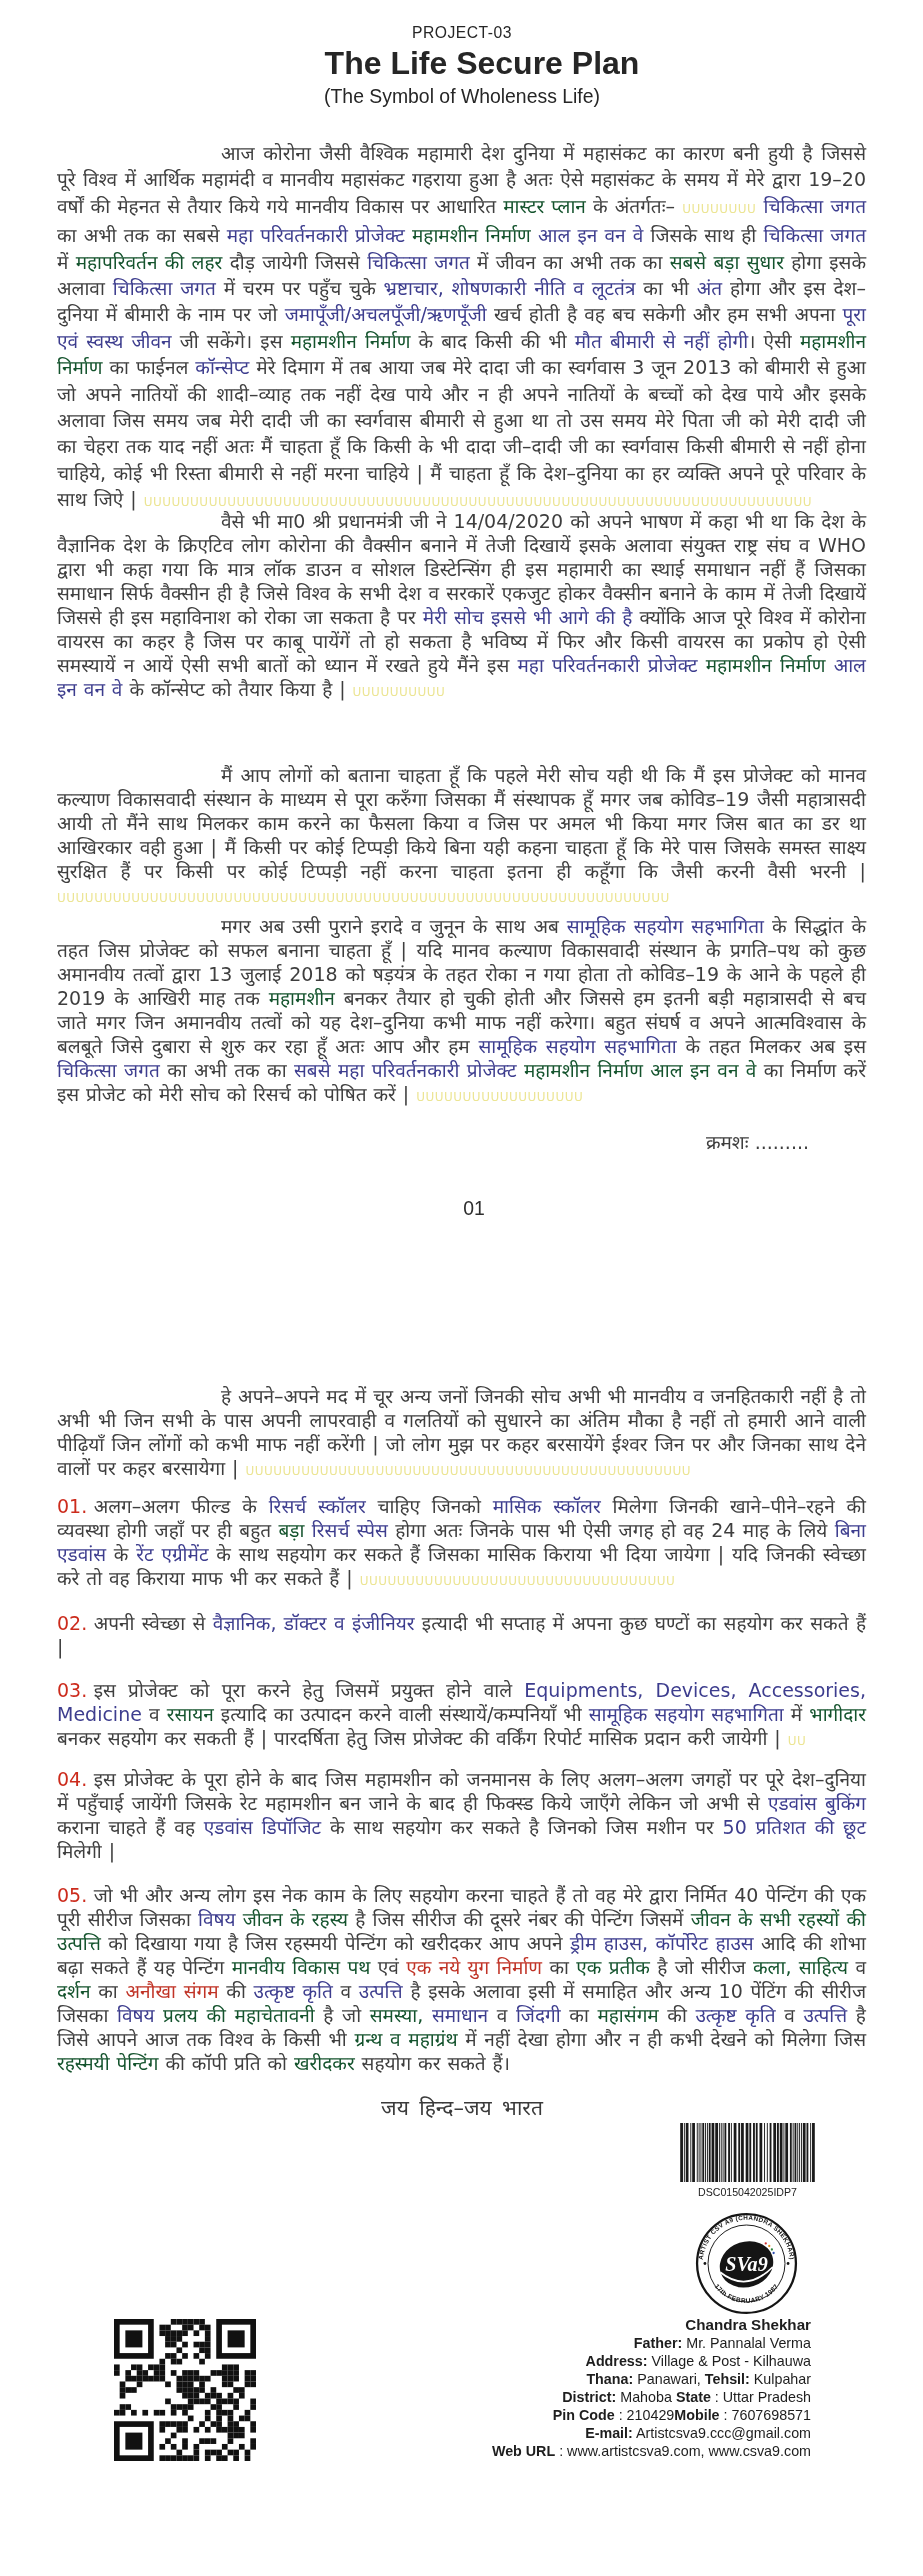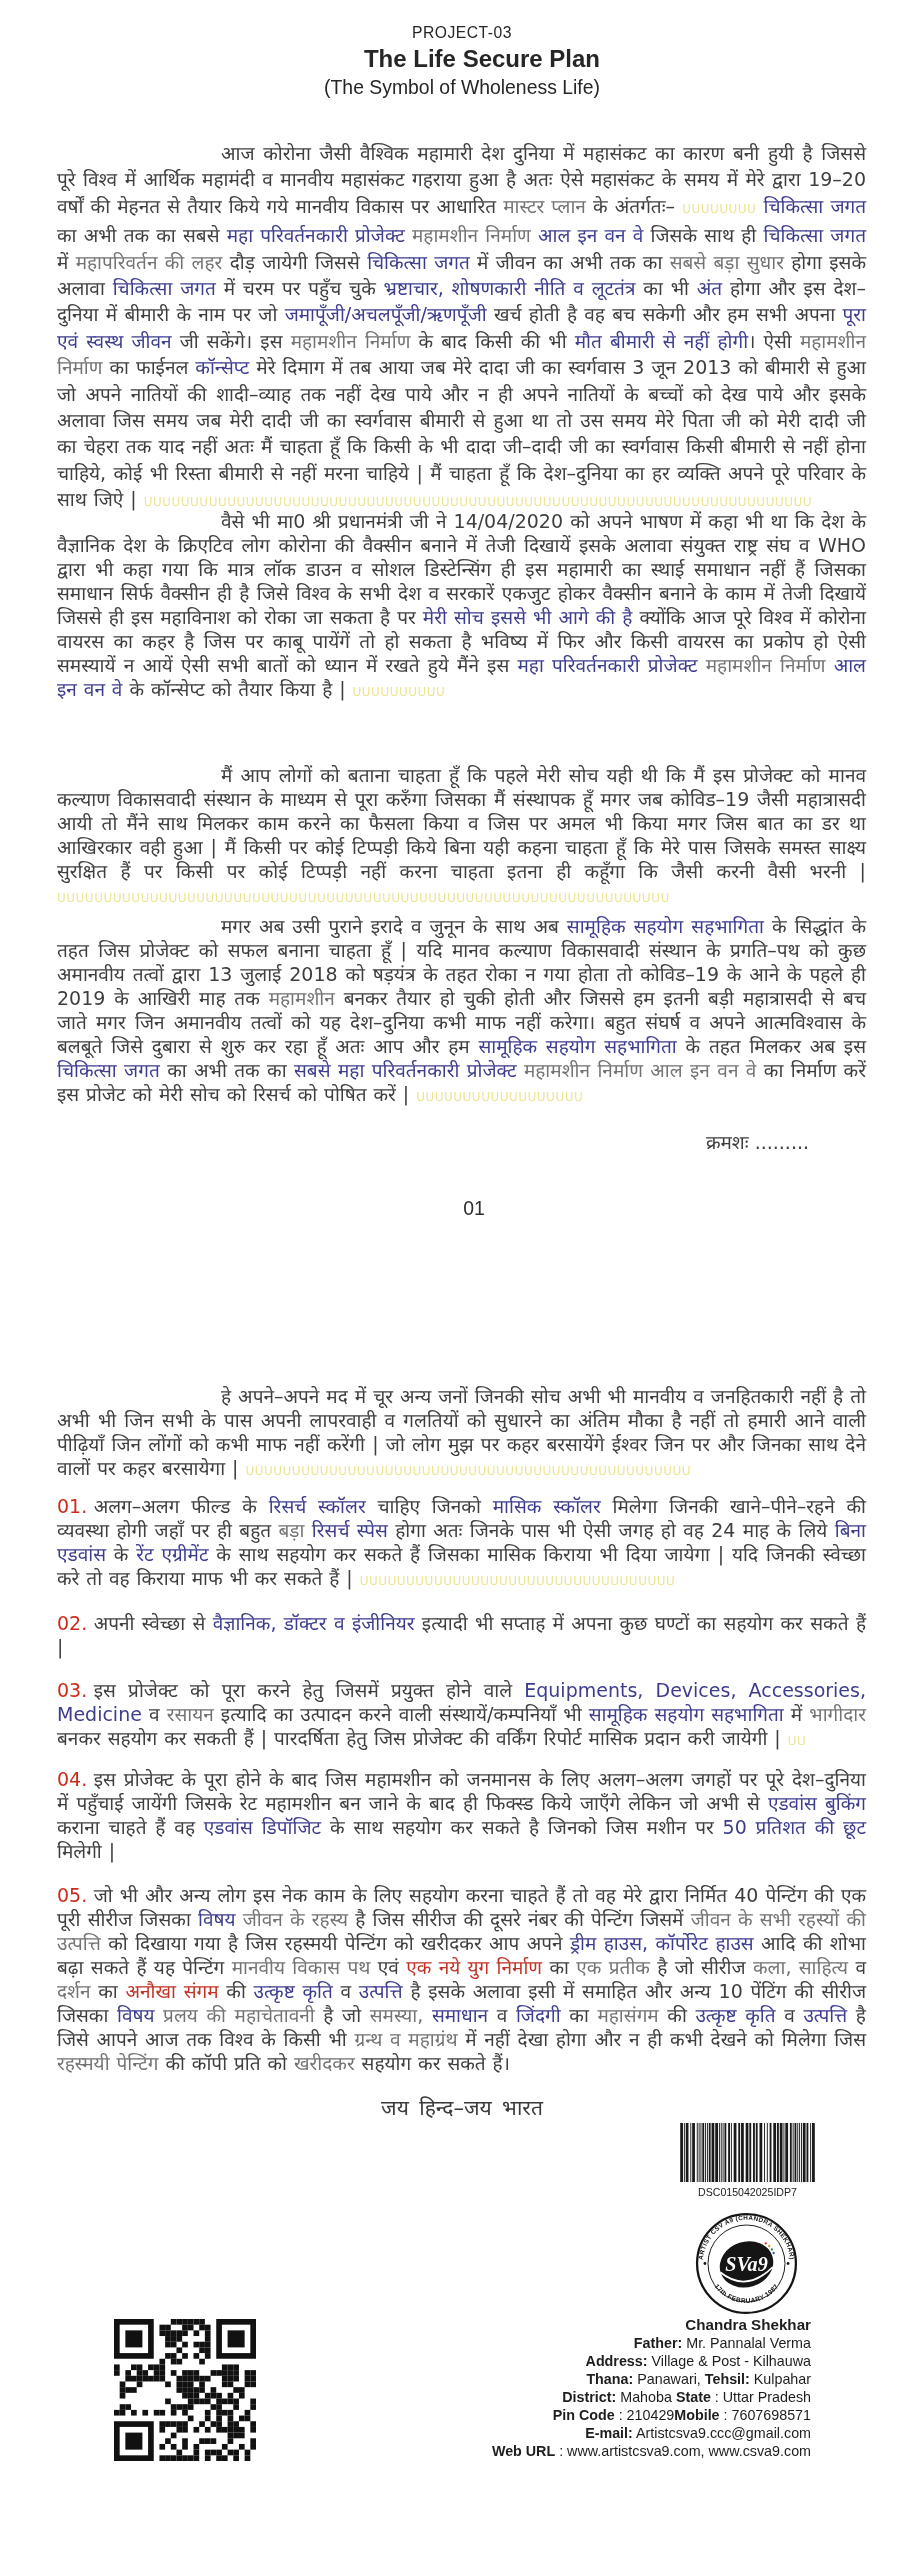--- a/index.html
+++ b/index.html
@@ -1,28 +1,28 @@
 <!DOCTYPE html>
 <html style="font-size:14.8px"><head>
 <meta charset="utf-8">
 <style>
   html,body{margin:0;padding:0;background:#ffffff;}
   .page{position:relative;width:924px;height:2465px;background:#fff;overflow:hidden;
         font-family:"DejaVu Sans",sans-serif;color:#3e3e3e;}
   .header{position:absolute;top:24px;left:0;right:0;text-align:center;
           font-family:"Liberation Sans",sans-serif;color:#262626;}
   .h-project{font-size:15.7px;letter-spacing:0.5px;}
-  .h-title{font-size:24px;font-weight:bold;margin-top:2.8px;margin-left:40px;}
+  .h-title{font-size:32px;font-weight:bold;margin-top:2.8px;margin-left:40px;}
   .h-sub{font-size:19.4px;margin-top:2.8px;}
   .para{position:absolute;left:57px;width:809px;font-size:19px;line-height:24px;
         text-align:justify;word-spacing:0.9px;}
   .p1{line-height:26.4px;}
   .indent{text-indent:164px;}
   .seg-s{color:#3d3d8e;}
-  .seg-m{color:#737373;margin-top:30px;}
+  .seg-m{color:#14532d;margin-top:30px;}
   .seg-r{color:#c03326;}
   .seg-h{color:#ece594;font-size:12px;letter-spacing:0.5px;}
   .item-num{color:#cc2b1c;margin-right:6.5px;}
   .kramshah{position:absolute;right:115px;top:1129px;font-size:19px;color:#3e3e3e;}
   .pagenum{position:absolute;left:0;right:0;text-align:center;
            font-family:"Liberation Sans",sans-serif;font-size:19.4px;color:#2e2e2e;margin-left:24px;}
   .pn1{top:1197px;} .pn2{top:2514px;}
   .closing{position:absolute;left:0;right:0;top:2093px;text-align:center;
            font-size:21px;color:#3a3a3a;word-spacing:3.7px;}
   .barcode{position:absolute;left:678px;top:2123px;width:139px;text-align:center;}

